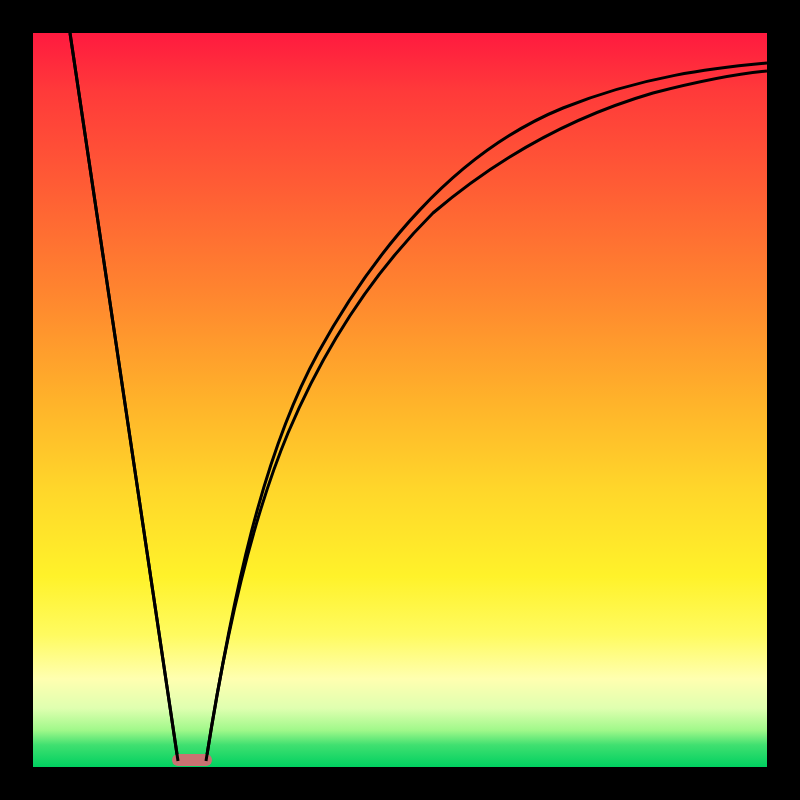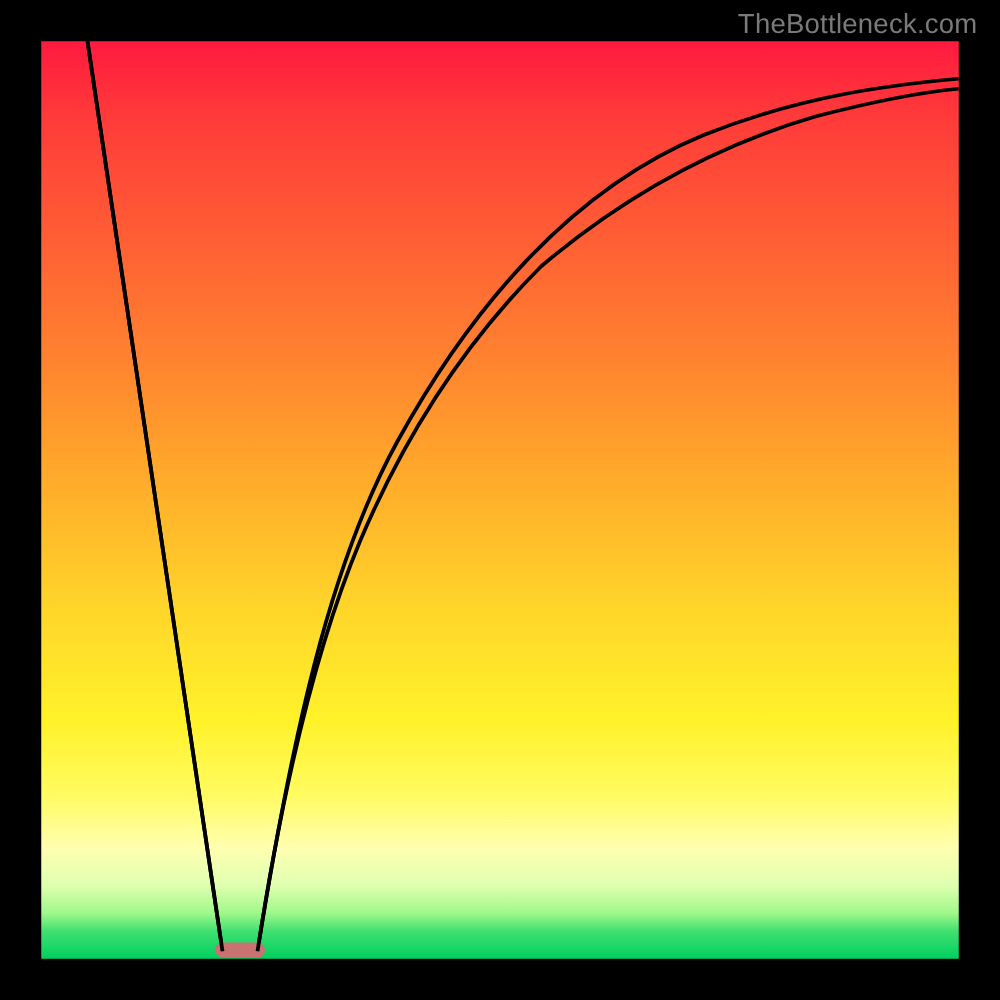--- a/index.html
+++ b/index.html
@@ -59,21 +59,20 @@
   svg.curve {
     position: absolute;
     left: 0;
     top: 0;
   }
 </style>
 </head>
 <body>
 
 <div class="frame">
-  <div class="watermark">TheBottleneck.com</div>
 
   <div class="plot-area">
 
     <svg class="curve" width="734" height="734" viewBox="0 0 734 734">
 
       <path d="M 37 0 L 145 728" stroke="#000" stroke-width="3" fill="none"></path>
 
       <path d="M 173 728
                C 200 560, 230 420, 285 320
                C 340 220, 420 120, 530 75

